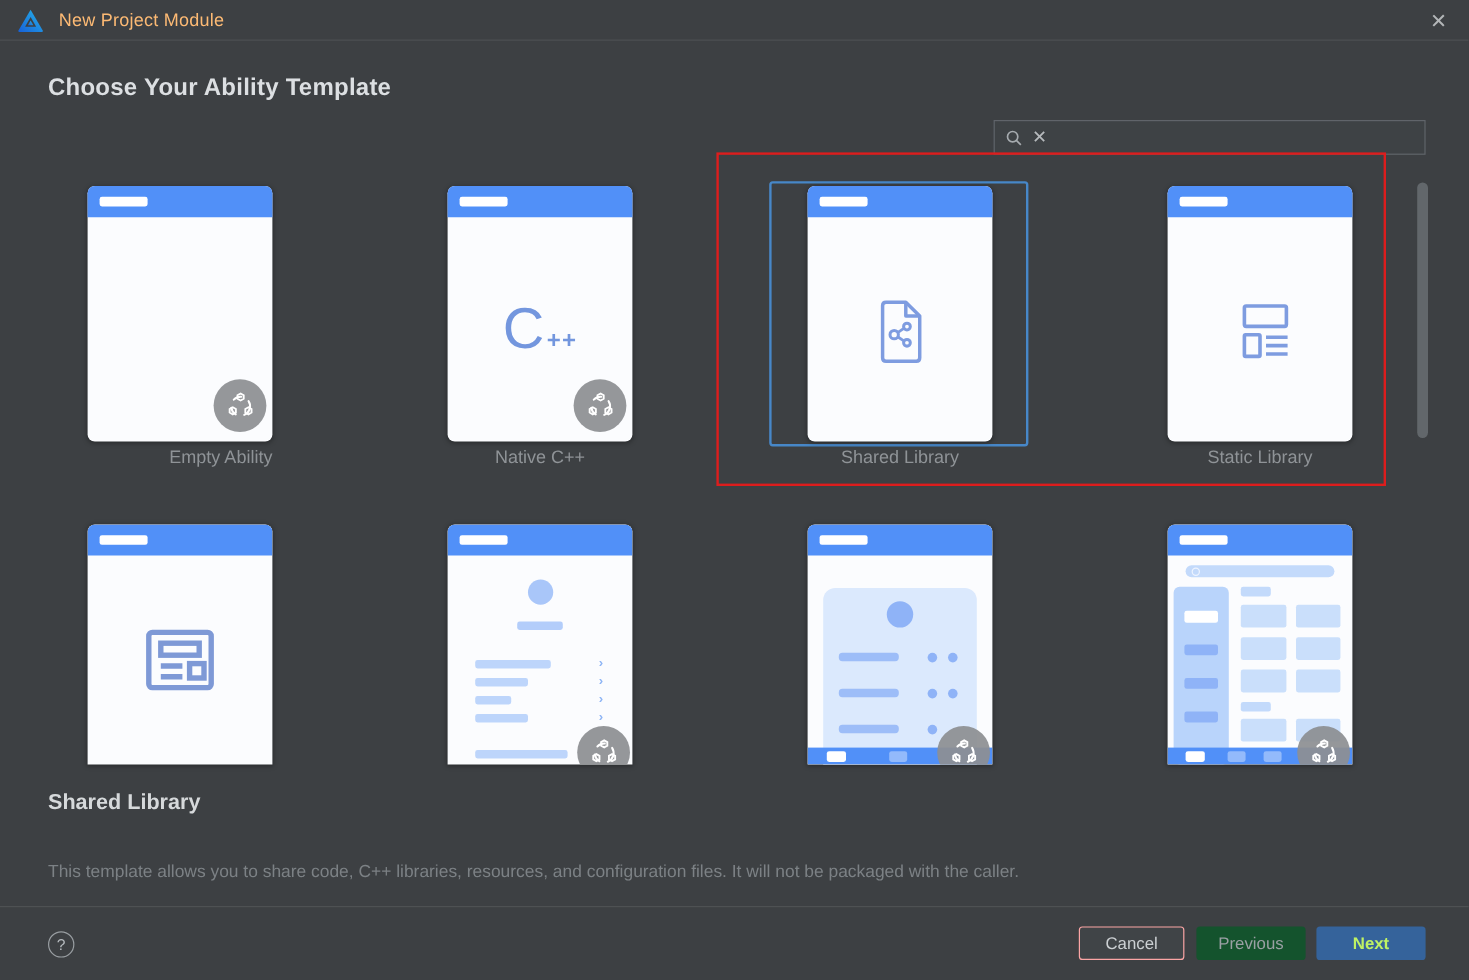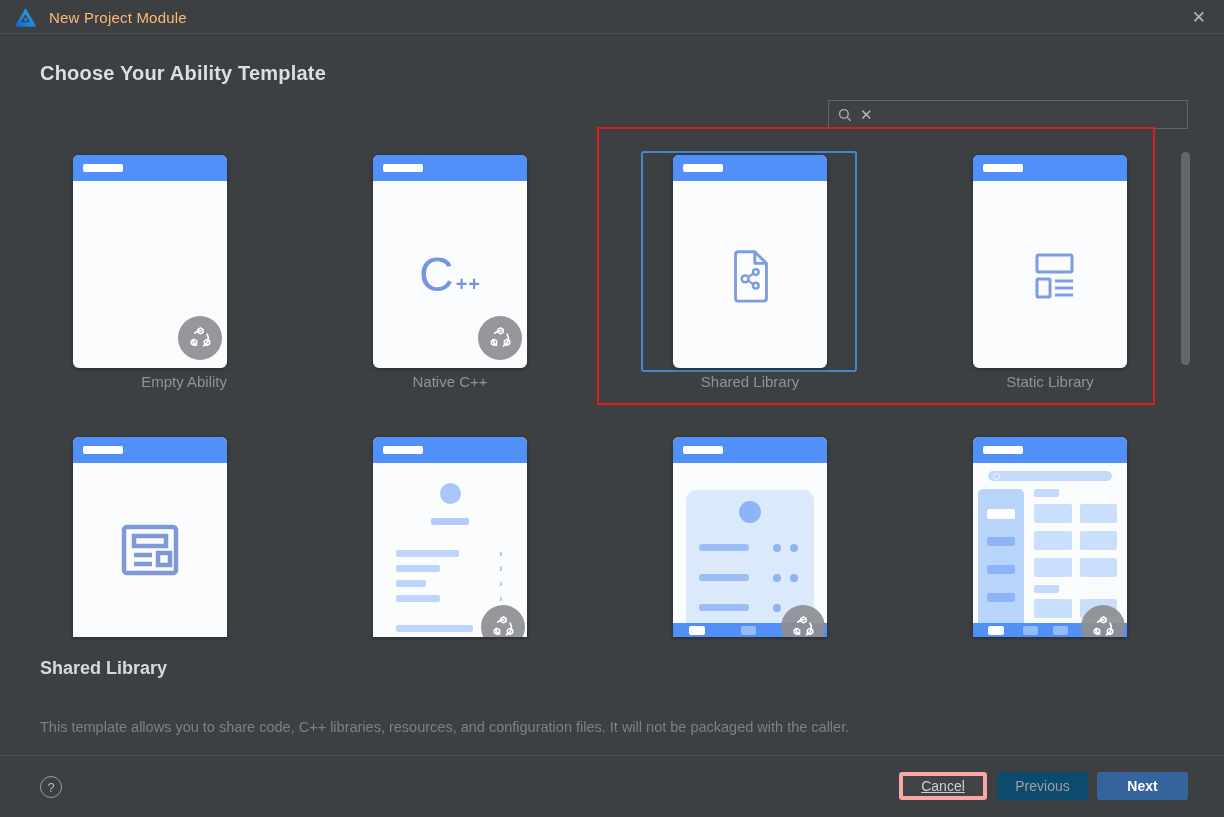--- a/index.html
+++ b/index.html
@@ -62,23 +62,23 @@
   .c8-cell{height:19px;background:#cadffb;}
   
   .desc-title{position:absolute;left:40px;top:658px;font-size:18px;color:#d6d9db;font-weight:600;}
   .desc-body{position:absolute;left:40px;top:691px;font-size:14.5px;color:#7c8185;margin-top:28px;}
   
   .footer-line{position:absolute;left:0;right:0;top:755px;height:1px;background:rgba(255,255,255,.09);}
   .help{position:absolute;left:40px;top:776px;width:20px;height:20px;border:1.5px solid #989da1;border-radius:50%;
     color:#b6bbbf;display:flex;align-items:center;justify-content:center;font-size:13px;cursor:pointer;}
   .btn{position:absolute;top:772px;height:28px;border-radius:3px;font-size:14px;display:flex;align-items:center;
     justify-content:center;box-sizing:border-box;cursor:pointer;font-family:inherit;}
-  .btn-cancel{left:899px;width:88px;background:#404447;border:4px solid #fca5a5;color:#ccd0d3;text-decoration:underline;}
-  .btn-prev{left:997px;width:91px;background:#0c4a6e;border:none;color:#9aa0a4;}
-  .btn-next{left:1097px;width:91px;background:#35639b;border:none;color:#ffffff;font-weight:700;}
+  .btn-cancel{left:899px;width:88px;background:#404447;border:1px solid #fca5a5;color:#ccd0d3;}
+  .btn-prev{left:997px;width:91px;background:#14532d;border:none;color:#9aa0a4;}
+  .btn-next{left:1097px;width:91px;background:#35639b;border:none;color:#bef264;font-weight:700;}
 </style>
 </head>
 <body>
 
 <div class="titlebar">
   <svg class="logo" viewBox="0 0 24 22">
     <defs>
         <linearGradient id="lg" x1="0" y1="1" x2="1" y2="0">
       <stop offset="0" stop-color="#1660d8"></stop>
           <stop offset="1" stop-color="#27b5e8"></stop>

